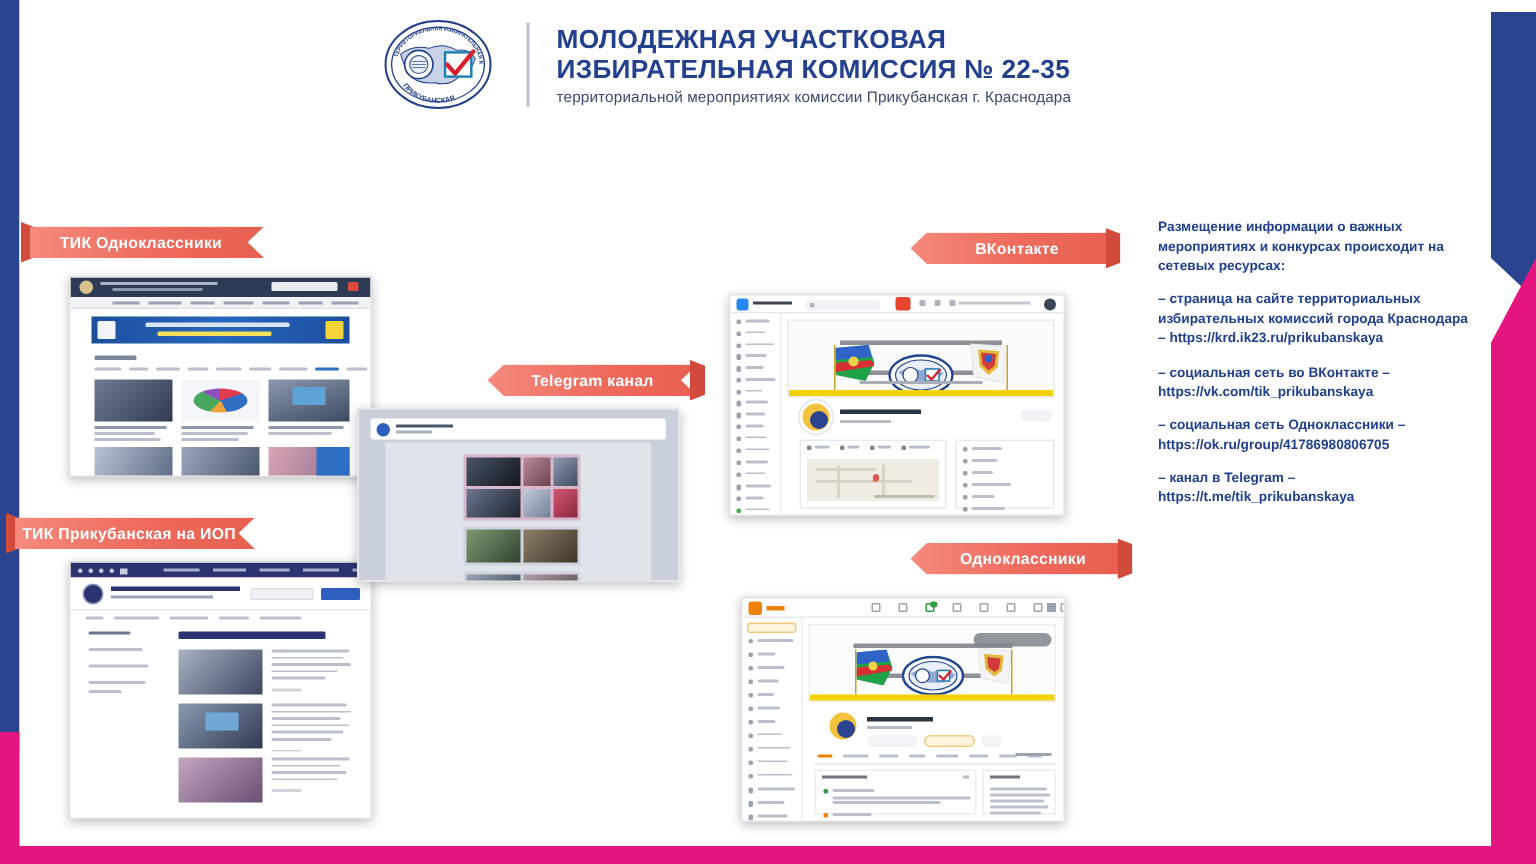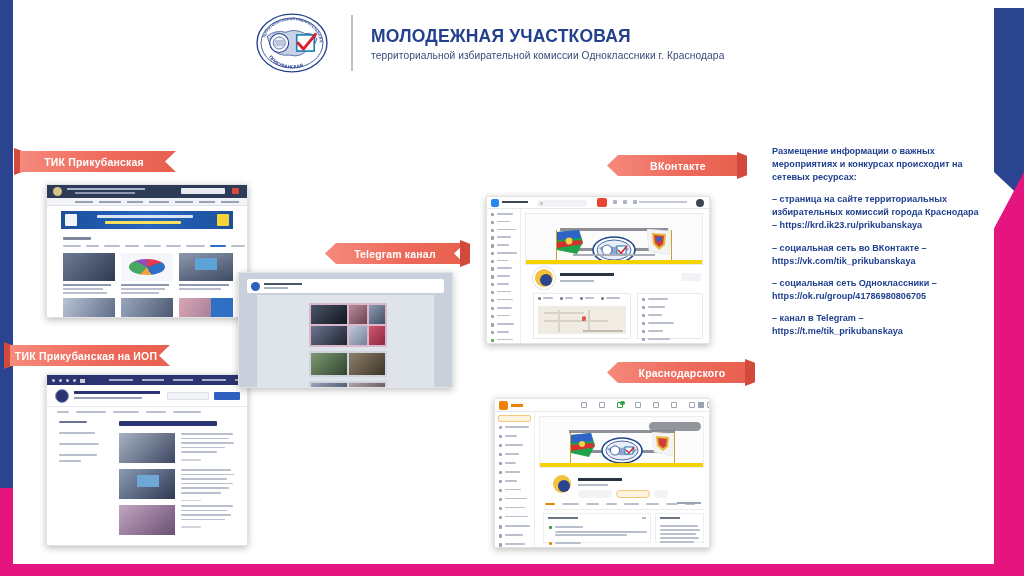--- a/index.html
+++ b/index.html
@@ -147,38 +147,39 @@
         </text>
         <path id="arcBot" d="M 16 52 A 39 32 0 0 0 94 52" fill="none"></path>
         <text font-size="7" fill="#23408e" font-family="Liberation Sans, sans-serif" font-weight="bold">
           <textPath href="#arcBot" startOffset="14%">ПРИКУБАНСКАЯ</textPath>
         </text>
       </svg>
     </div>
     <div class="hdr-divider"></div>
     <div class="hdr-text">
       <div class="hdr-l1">МОЛОДЕЖНАЯ УЧАСТКОВАЯ</div>
-      <div class="hdr-l3">территориальной избирательной комиссии Одноклассники г. Краснодара</div>
+      <div class="hdr-l2">ИЗБИРАТЕЛЬНАЯ КОМИССИЯ № 22-35</div>
+      <div class="hdr-l3">территориальной мероприятиях комиссии Прикубанская г. Краснодара</div>
     </div>
   </div>
 
 
   <div class="ribbon-tail" style="left:14px; top:148px;"></div>
-  <div class="ribbon notch-right" style="left:20px; top:151px; width:156px;">ТИК Прикубанская</div>
+  <div class="ribbon notch-right" style="left:20px; top:151px; width:156px;">ТИК Одноклассники</div>
 
   <div class="ribbon-tail" style="left:4px; top:342px;"></div>
   <div class="ribbon notch-both" style="left:325px; top:243px; width:140px;">Telegram канал</div>
 
   <div class="ribbon notch-right" style="left:10px; top:345px; width:160px;">ТИК Прикубанская на ИОП</div>
   <div class="ribbon-tail" style="left:460px; top:240px;"></div>
 
   <div class="ribbon notch-left" style="left:607px; top:155px; width:134px;">ВКонтакте</div>
   <div class="ribbon-tail" style="left:737px; top:152px;"></div>
 
-  <div class="ribbon notch-left" style="left:607px; top:362px; width:142px;">Краснодарского</div>
+  <div class="ribbon notch-left" style="left:607px; top:362px; width:142px;">Одноклассники</div>
   <div class="ribbon-tail" style="left:745px; top:359px;"></div>
 
   <div class="shot" style="left:46px; top:184px; width:202px; height:134px;">
     <div class="shot-inner">
       <div class="tik-hdr">
         <div style="position:absolute;left:6px;top:2px;width:9px;height:9px;border-radius:50%;background:#d8c38a;"></div>
         <div style="position:absolute;left:20px;top:3px;width:78px;height:2px;background:#aab3c8;"></div>
         <div style="position:absolute;left:28px;top:7px;width:60px;height:1.6px;background:#8d97ae;"></div>
         <div style="position:absolute;right:22px;top:3px;width:44px;height:6px;background:#e9ebf0;border-radius:1px;"></div>
         <div style="position:absolute;right:8px;top:3px;width:7px;height:6px;background:#d84a3a;border-radius:1px;"></div>

